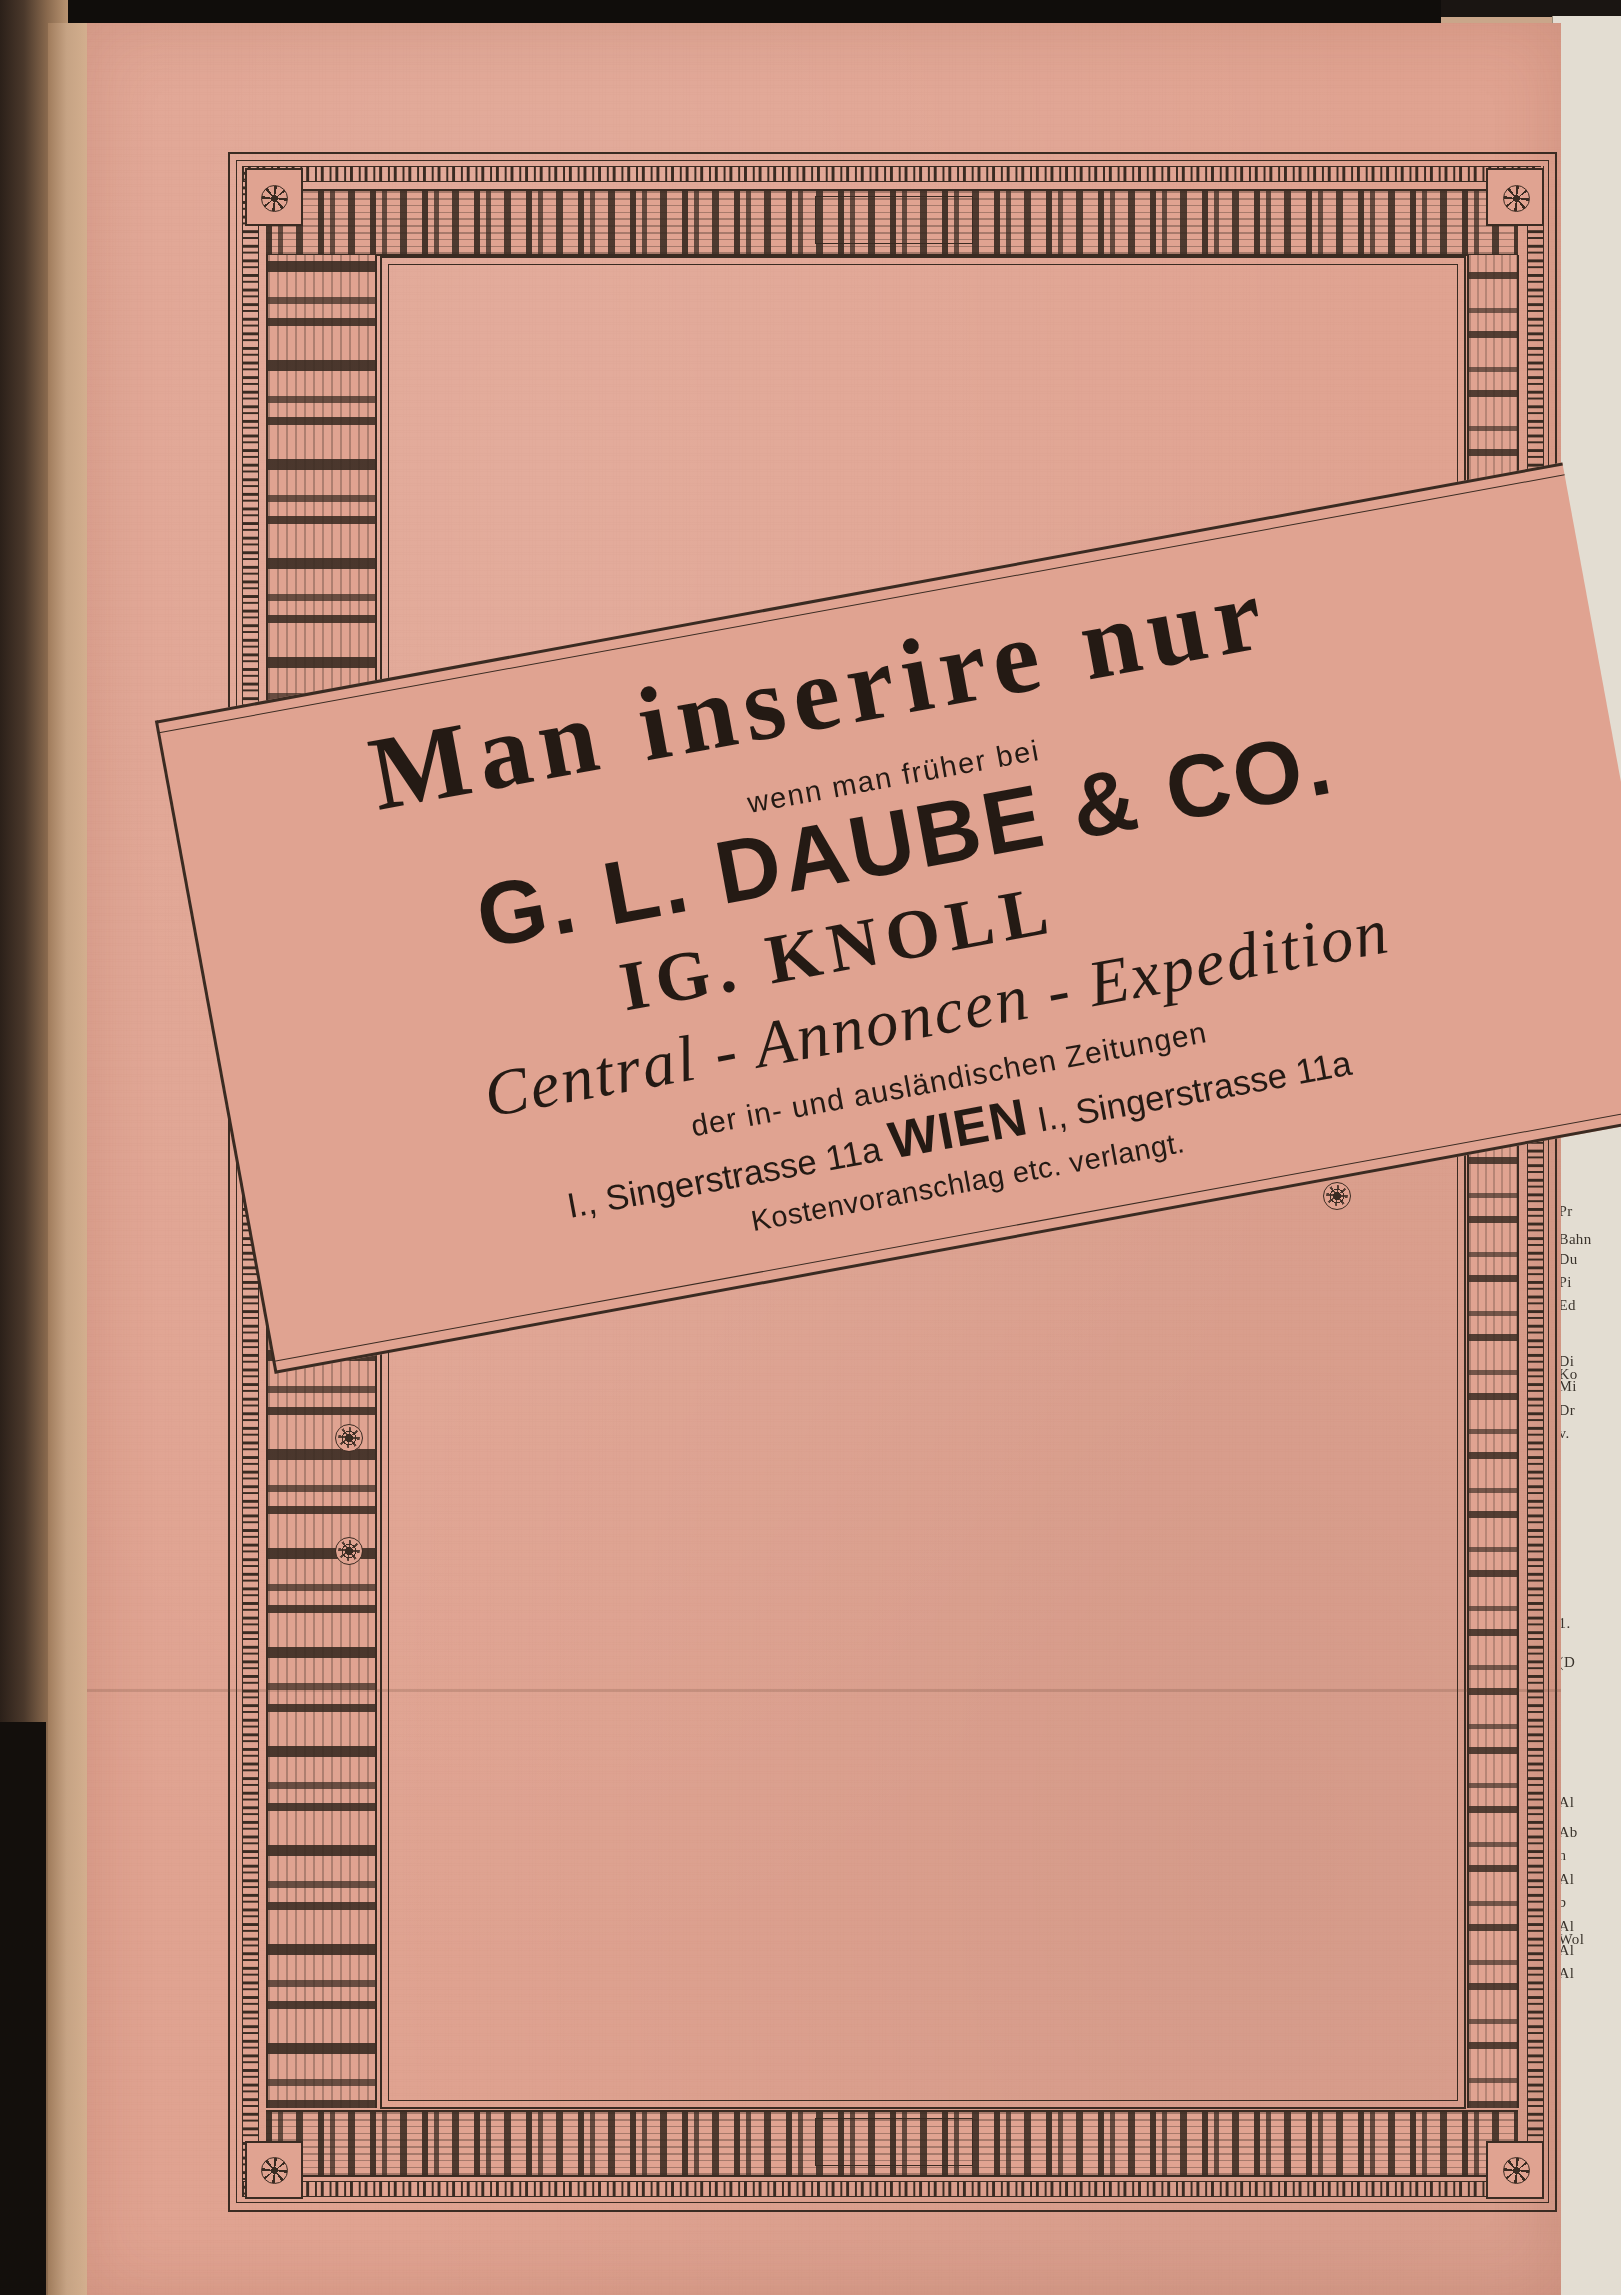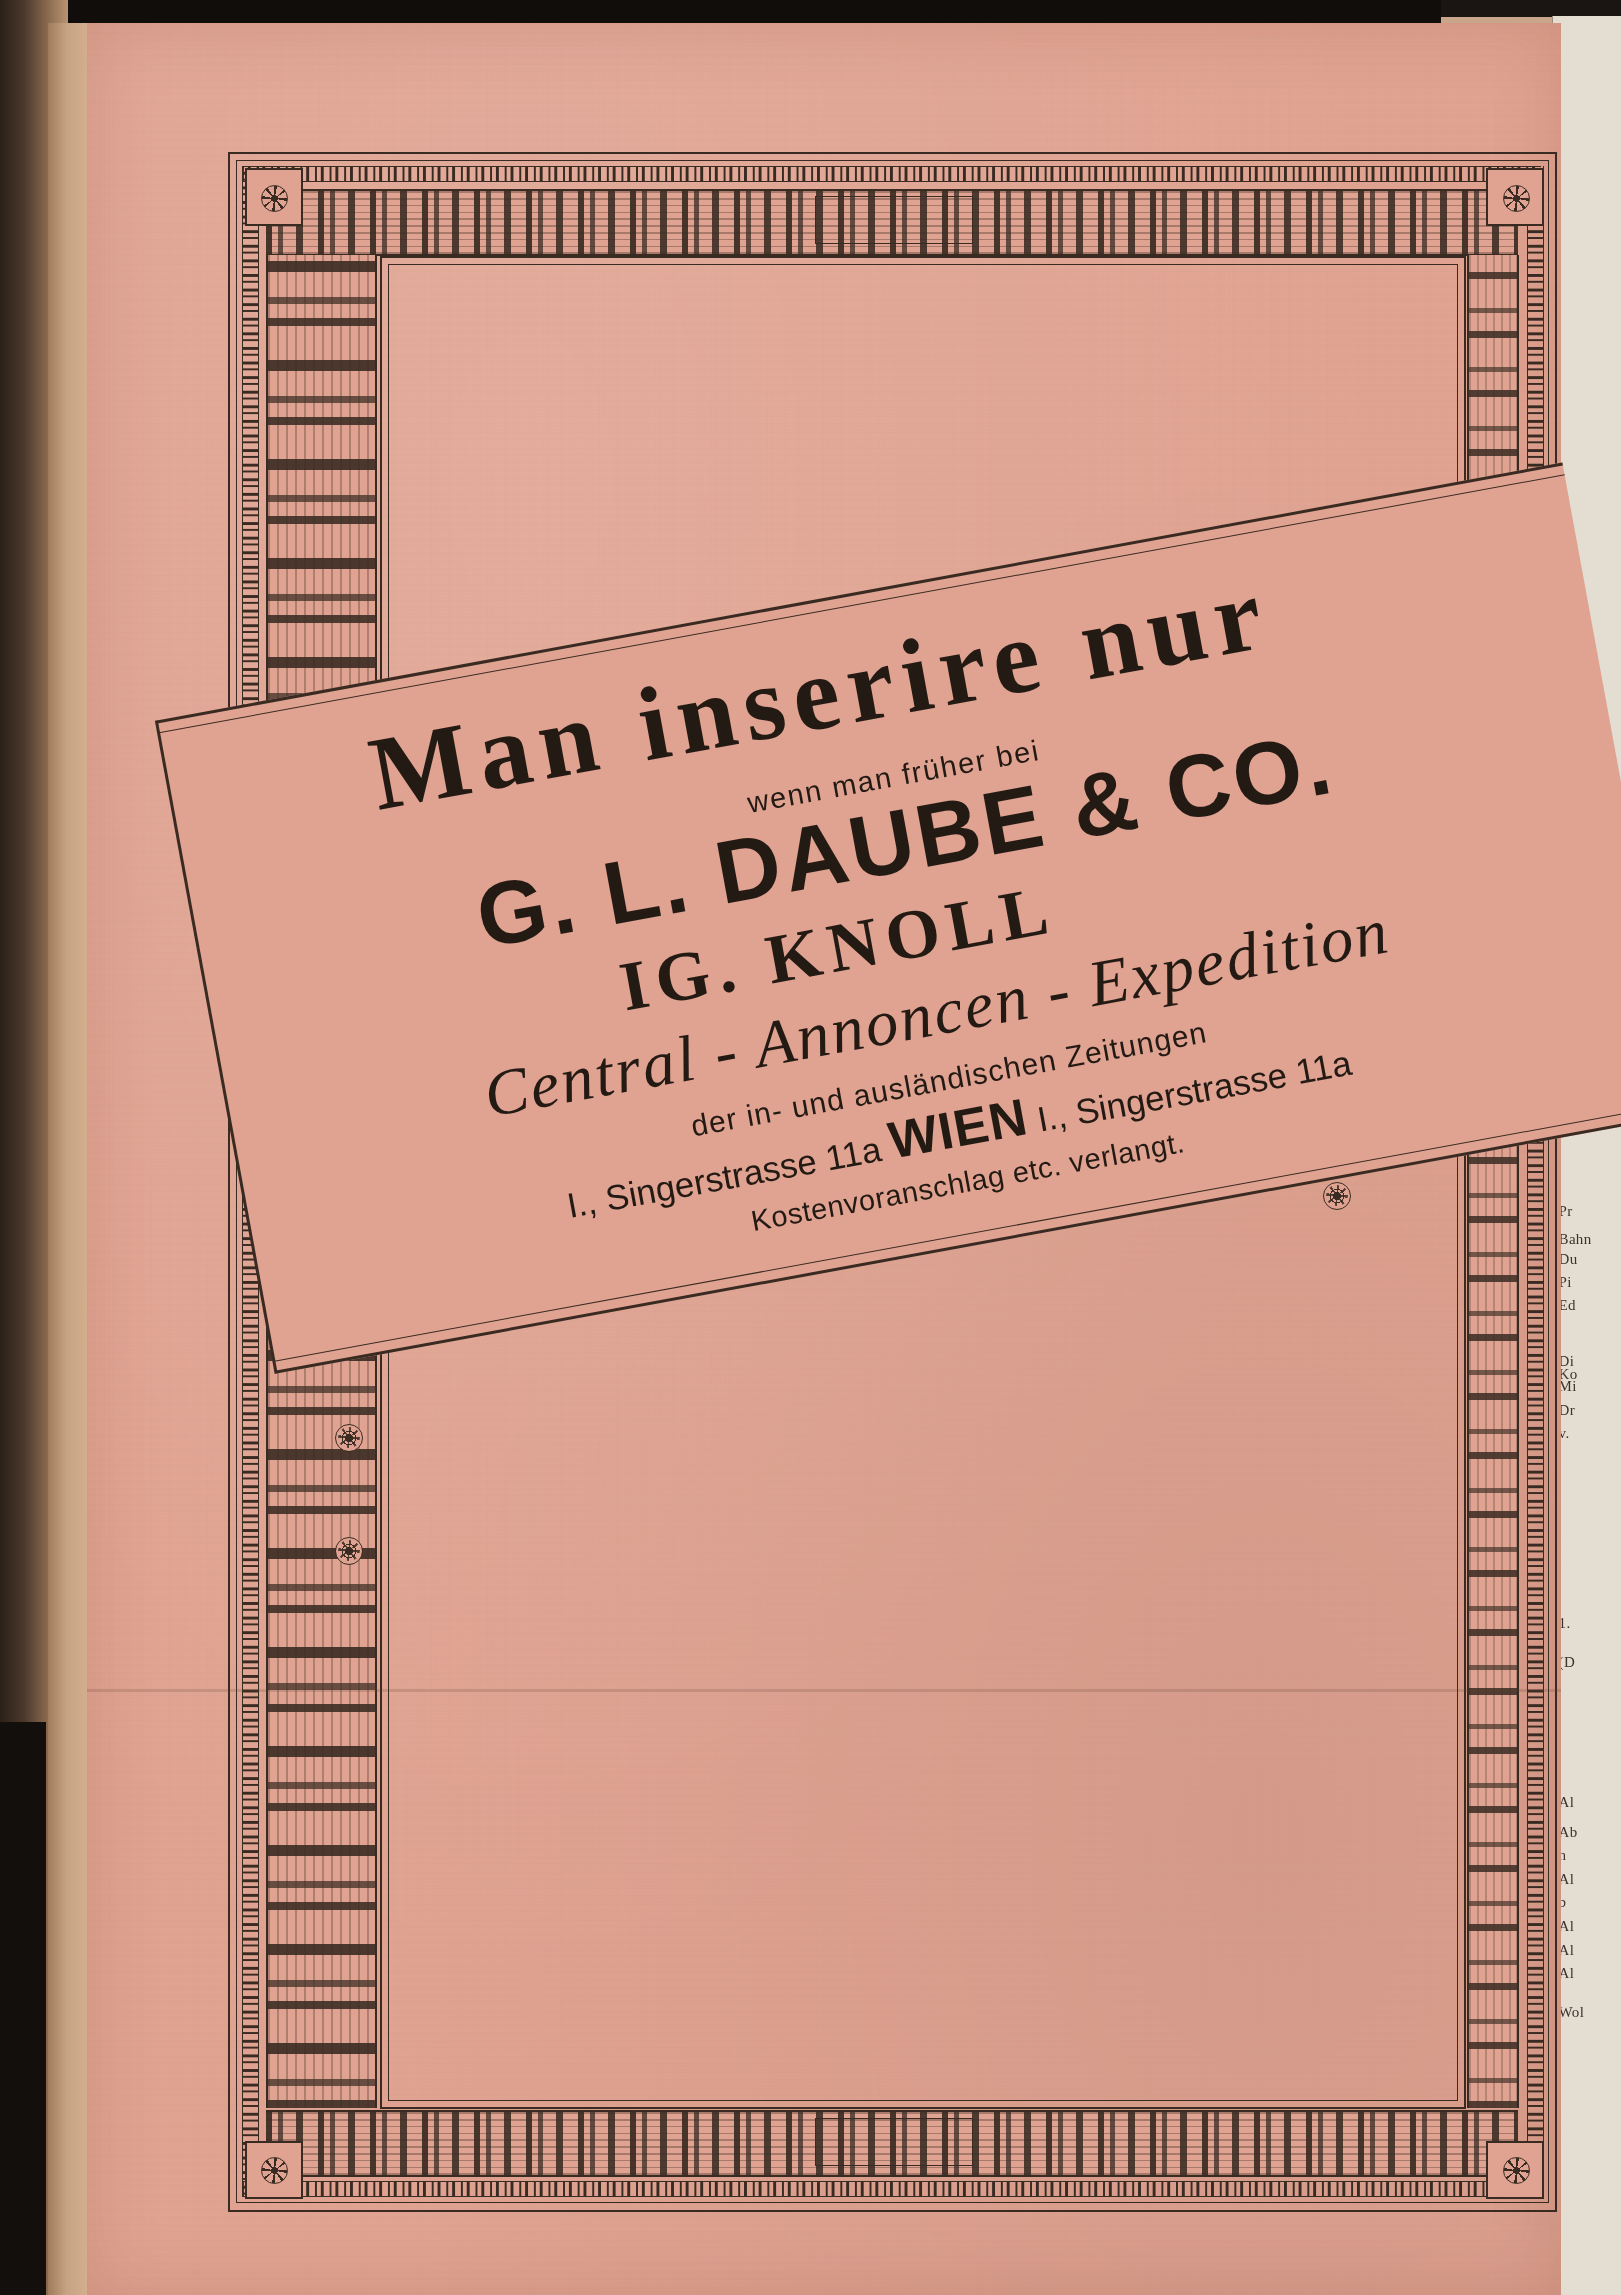--- a/index.html
+++ b/index.html
@@ -382,21 +382,21 @@
     <div class="frag" style="top:1599px">1.</div>
     <div class="frag" style="top:1638px">(D</div>
     <div class="frag" style="top:1778px">Al</div>
     <div class="frag" style="top:1808px">Ab</div>
     <div class="frag" style="top:1831px">h</div>
     <div class="frag" style="top:1855px">Al</div>
     <div class="frag" style="top:1878px">b</div>
     <div class="frag" style="top:1902px">Al</div>
     <div class="frag" style="top:1926px">Al</div>
     <div class="frag" style="top:1949px">Al</div>
-    <div class="frag" style="top:1988px">Wol</div>
+    <div class="frag" style="top:1915px">Wol</div>
   </div>
 
   <div class="pink-leaf">
     <div class="leaf-texture"></div>
 
     <div class="frame-outer">
       <div class="frame-band"></div>
 
       <div class="meander meander-h" style="left:12.4px; top:12.4px; width:1299px;"></div>
       <div class="meander meander-h" style="left:12.4px; top:2027px; width:1299px;"></div>

